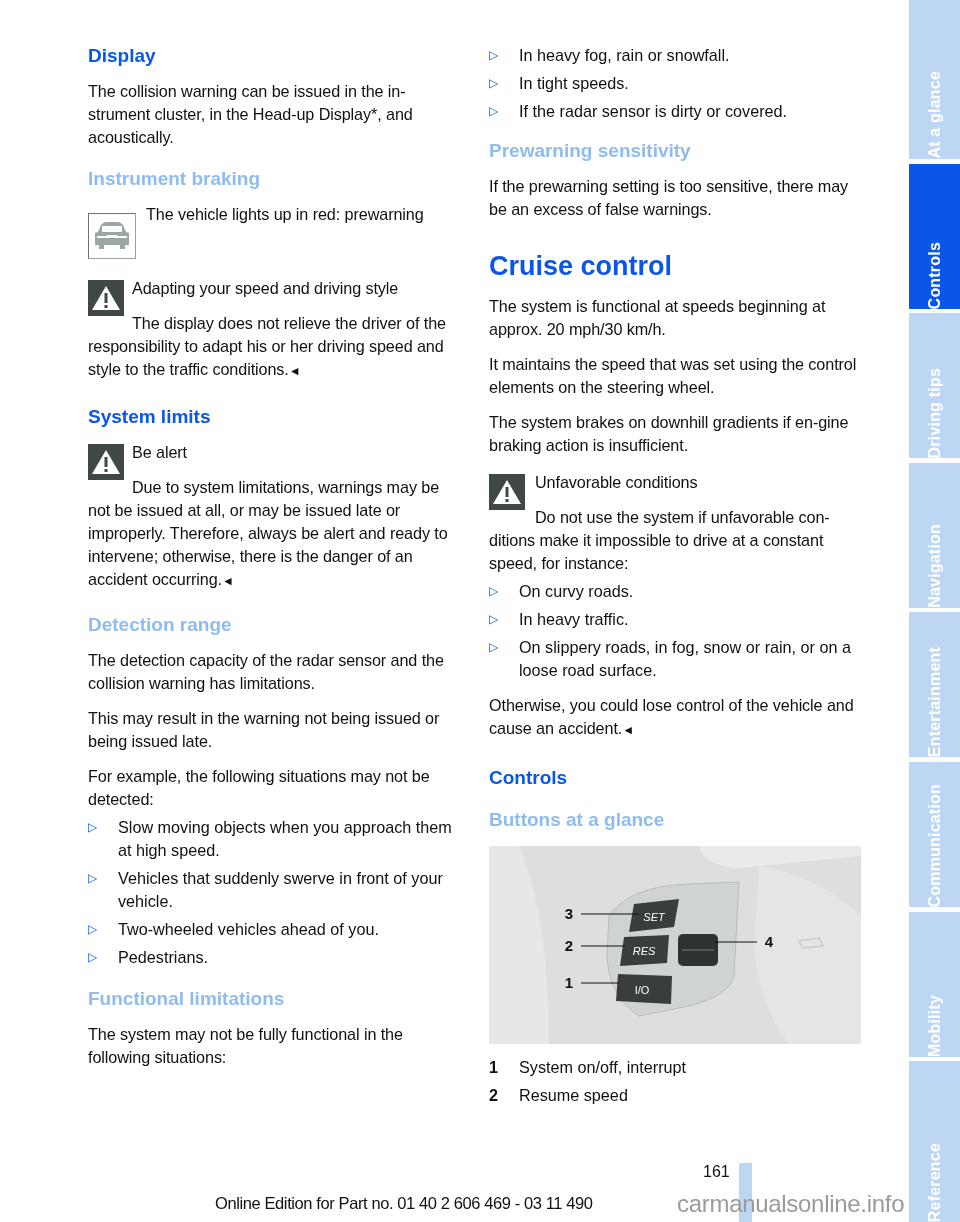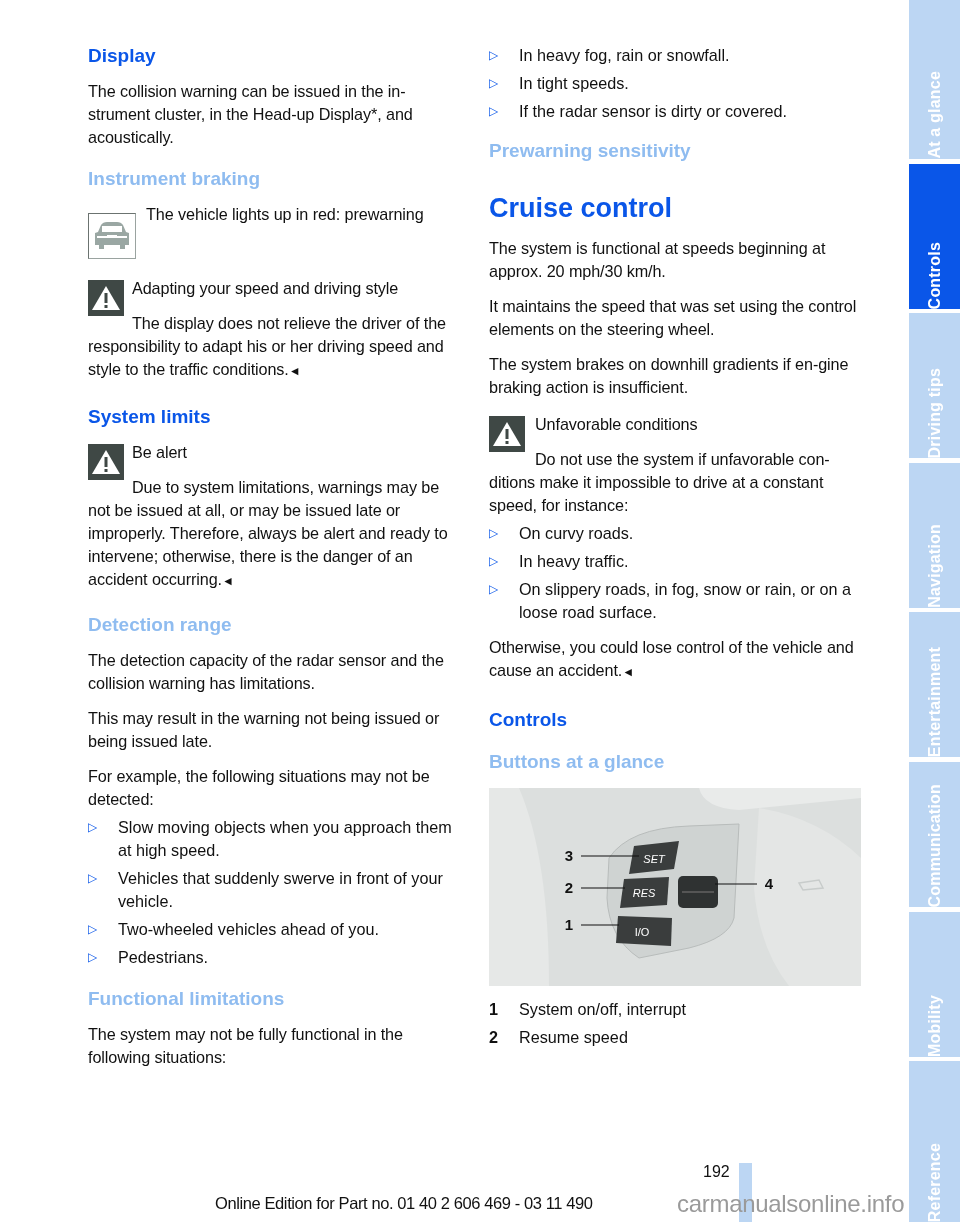--- a/index.html
+++ b/index.html
@@ -94,20 +94,21 @@
 </div>
 
 <div class="col right">
   <ul class="bullets">
     <li><span class="mark">▷</span><span>In heavy fog, rain or snowfall.</span></li>
     <li><span class="mark">▷</span><span>In tight speeds.</span></li>
     <li><span class="mark">▷</span><span>If the radar sensor is dirty or covered.</span></li>
   </ul>
 
   <div class="h3" style="margin-top:16px;">Prewarning sensitivity</div>
+  <p>If the prewarning setting is too sensitive, there may be an excess of false warnings.</p>
 
   <div class="h1" style="margin-top:28px;">Cruise control</div>
   <p>The system is functional at speeds beginning at approx. 20 mph/30 km/h.</p>
   <p>It maintains the speed that was set using the control elements on the steering wheel.</p>
   <p>The system brakes on downhill gradients if en-gine braking action is insufficient.</p>
 
   <div class="icon-row" style="padding-left:46px; margin-top:14px;">
     <span class="warn-icon">
       <svg width="30" height="26" viewBox="0 0 30 26">
           <path d="M15 1 L29 25 L1 25 Z" fill="#fff"></path>
@@ -183,15 +184,15 @@
     </div>
   <div class="tab" style="top:912px; height:145px;">
       <span>Mobility</span>
     </div>
   <div class="tab" style="top:1061px; height:161px;">
       <span>Reference</span>
     </div>
 </div>
 
 <div class="footer-bar"></div>
-<div class="footer-page">192</div>
+<div class="footer-page">161</div>
 <div class="footer-edition">Online Edition for Part no. 01 40 2 606 469 - 03 11 490</div>
 <div class="footer-watermark">carmanualsonline.info</div>
 
 </body></html>

